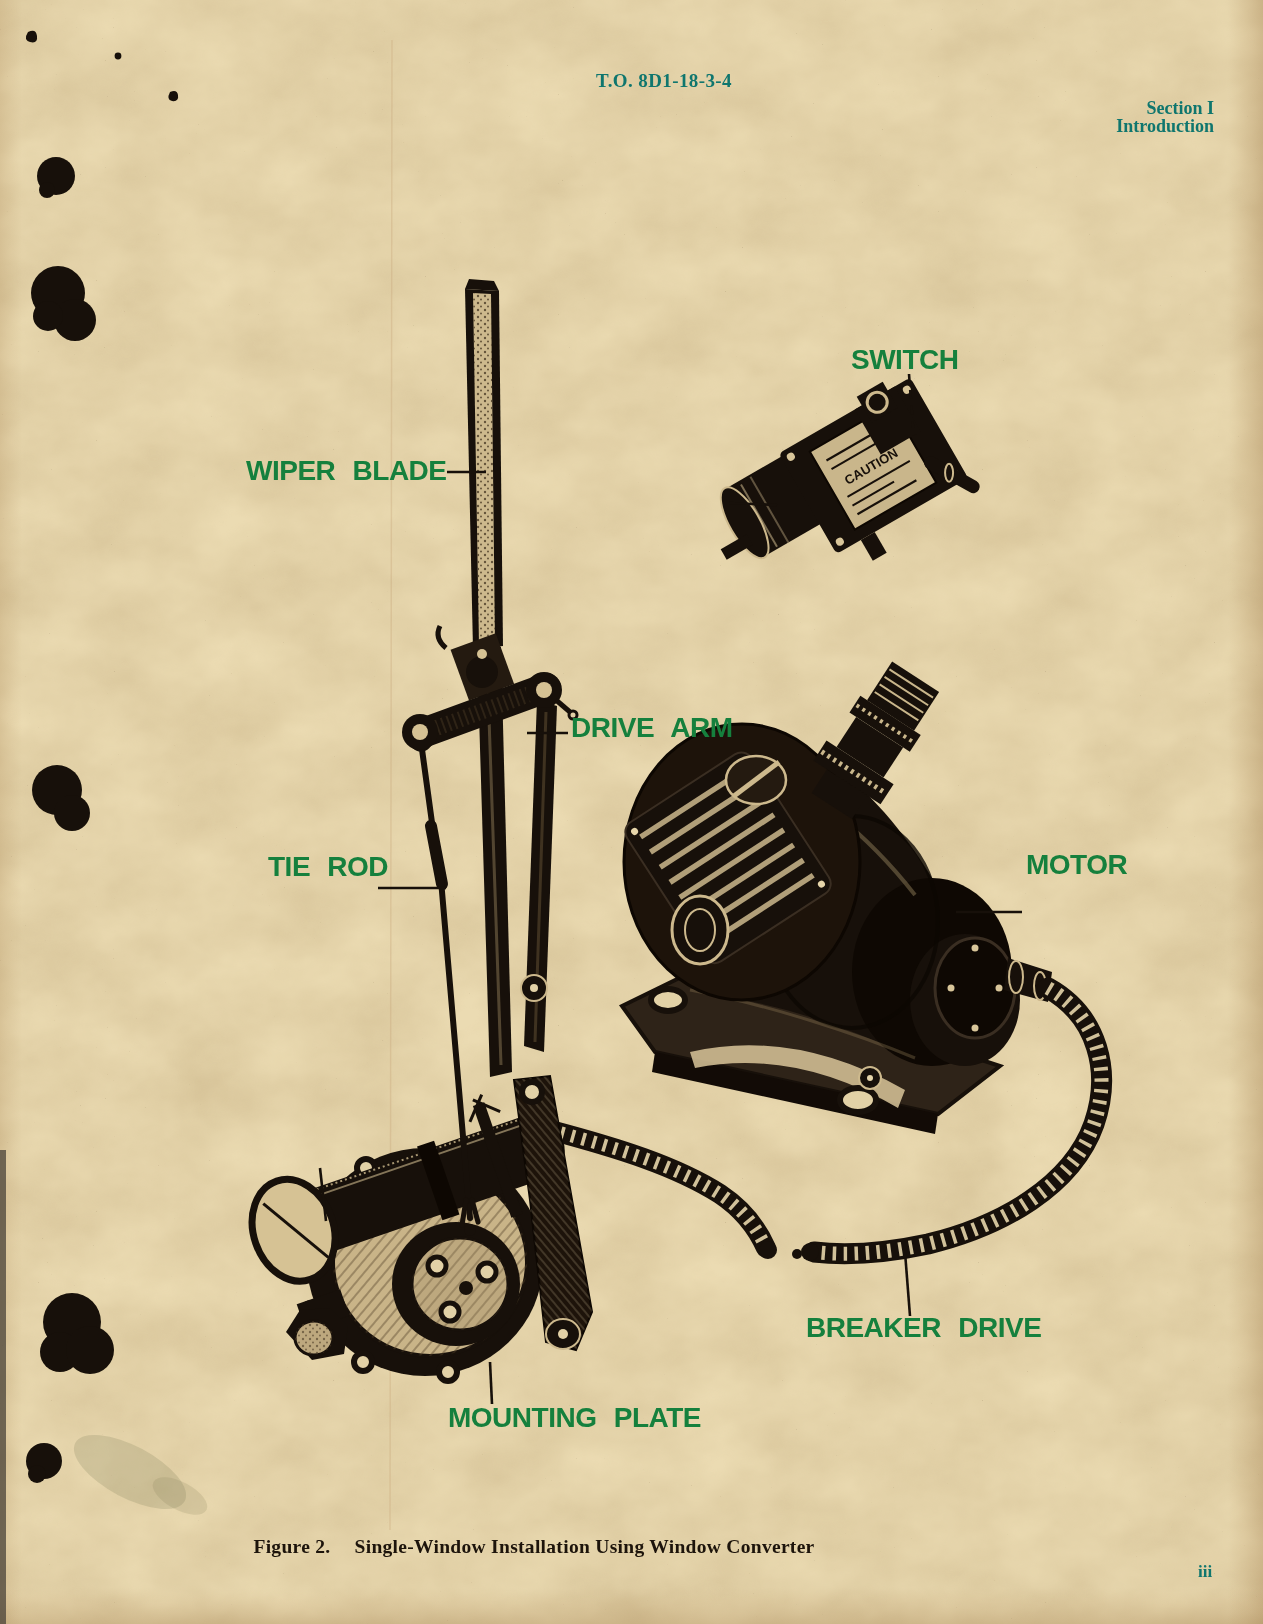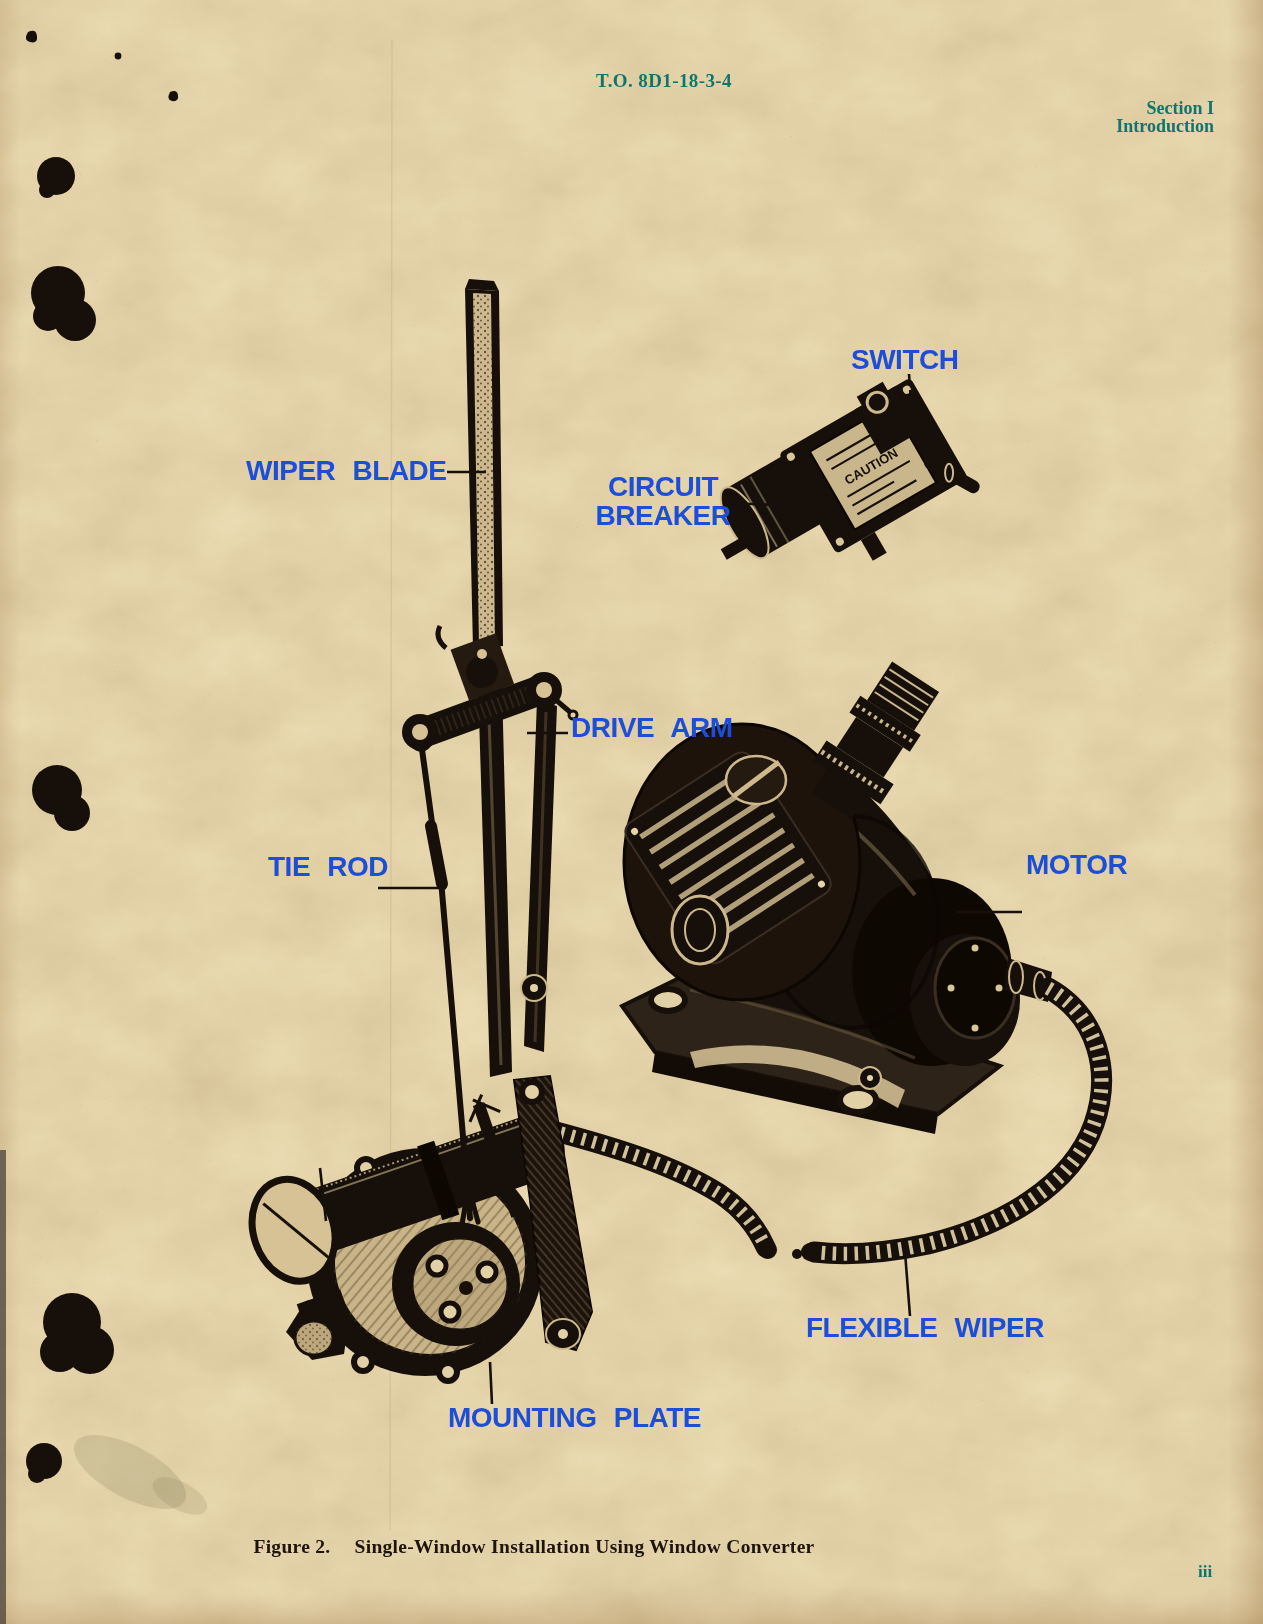--- a/index.html
+++ b/index.html
@@ -3,21 +3,21 @@
 <meta charset="utf-8">
 <style>
   html,body{margin:0;padding:0;background:#e9d8ad;}
   .page{position:relative;width:1263px;height:1624px;overflow:hidden;background:#e9d8ad;
         font-family:"Liberation Serif",serif;}
   .page svg.canvas{position:absolute;left:0;top:0;width:1263px;height:1624px;}
   .txt{position:absolute;color:#0f766e;white-space:nowrap;}
   .hdr{font-family:"Liberation Serif",serif;font-weight:700;font-size:19px;letter-spacing:.4px;}
   .hdr-right{font-family:"Liberation Serif",serif;font-weight:700;font-size:18px;line-height:18px;text-align:right;margin-top:28px;}
   .lbl{font-family:"Liberation Sans",sans-serif;font-weight:700;font-size:28px;
-       letter-spacing:-0.5px;word-spacing:10px;color:#1d4ed8;line-height:29px;}
+       letter-spacing:-0.5px;word-spacing:10px;color:#15803d;line-height:29px;}
   .lbl2{text-align:center;white-space:nowrap;}
   .caption{left:0;width:1068px;text-align:center;font-family:"Liberation Serif",serif;
            font-weight:700;font-size:19.5px;color:#1d140b;letter-spacing:.3px;}
   .caption .pre{margin-right:24px;}
   .pageno{font-family:"Liberation Serif",serif;font-weight:700;font-size:17px;}
 </style>
 </head>
 <body>
 
 <div class="page">
@@ -275,28 +275,24 @@
 </svg>
 
   <div class="txt hdr" style="left:596px;top:70px;">T.O. 8D1-18-3-4</div>
   <div class="txt hdr-right" style="right:49px;top:71px;">
     <div>Section I</div>
     <div>Introduction</div>
   </div>
 
   <div class="txt lbl" style="left:246px;top:456px;">WIPER BLADE</div>
   <div class="txt lbl" style="left:851px;top:345px;">SWITCH</div>
-  <div class="txt lbl lbl2" style="left:590px;top:472px;width:146px;">
-    <div>CIRCUIT</div>
-    <div>BREAKER</div>
-  </div>
   <div class="txt lbl" style="left:571px;top:713px;">DRIVE ARM</div>
   <div class="txt lbl" style="left:268px;top:852px;">TIE ROD</div>
   <div class="txt lbl" style="left:1026px;top:850px;">MOTOR</div>
-  <div class="txt lbl" style="left:806px;top:1313px;">FLEXIBLE WIPER</div>
+  <div class="txt lbl" style="left:806px;top:1313px;">BREAKER DRIVE</div>
   <div class="txt lbl" style="left:448px;top:1403px;">MOUNTING PLATE</div>
 
   <div class="txt caption" style="top:1536px;">
     <span class="pre">Figure 2.</span><span>Single-Window Installation Using Window Converter</span>
   </div>
   <div class="txt pageno" style="left:1198px;top:1562px;">iii</div>
 
 </div>
 
 </body></html>

